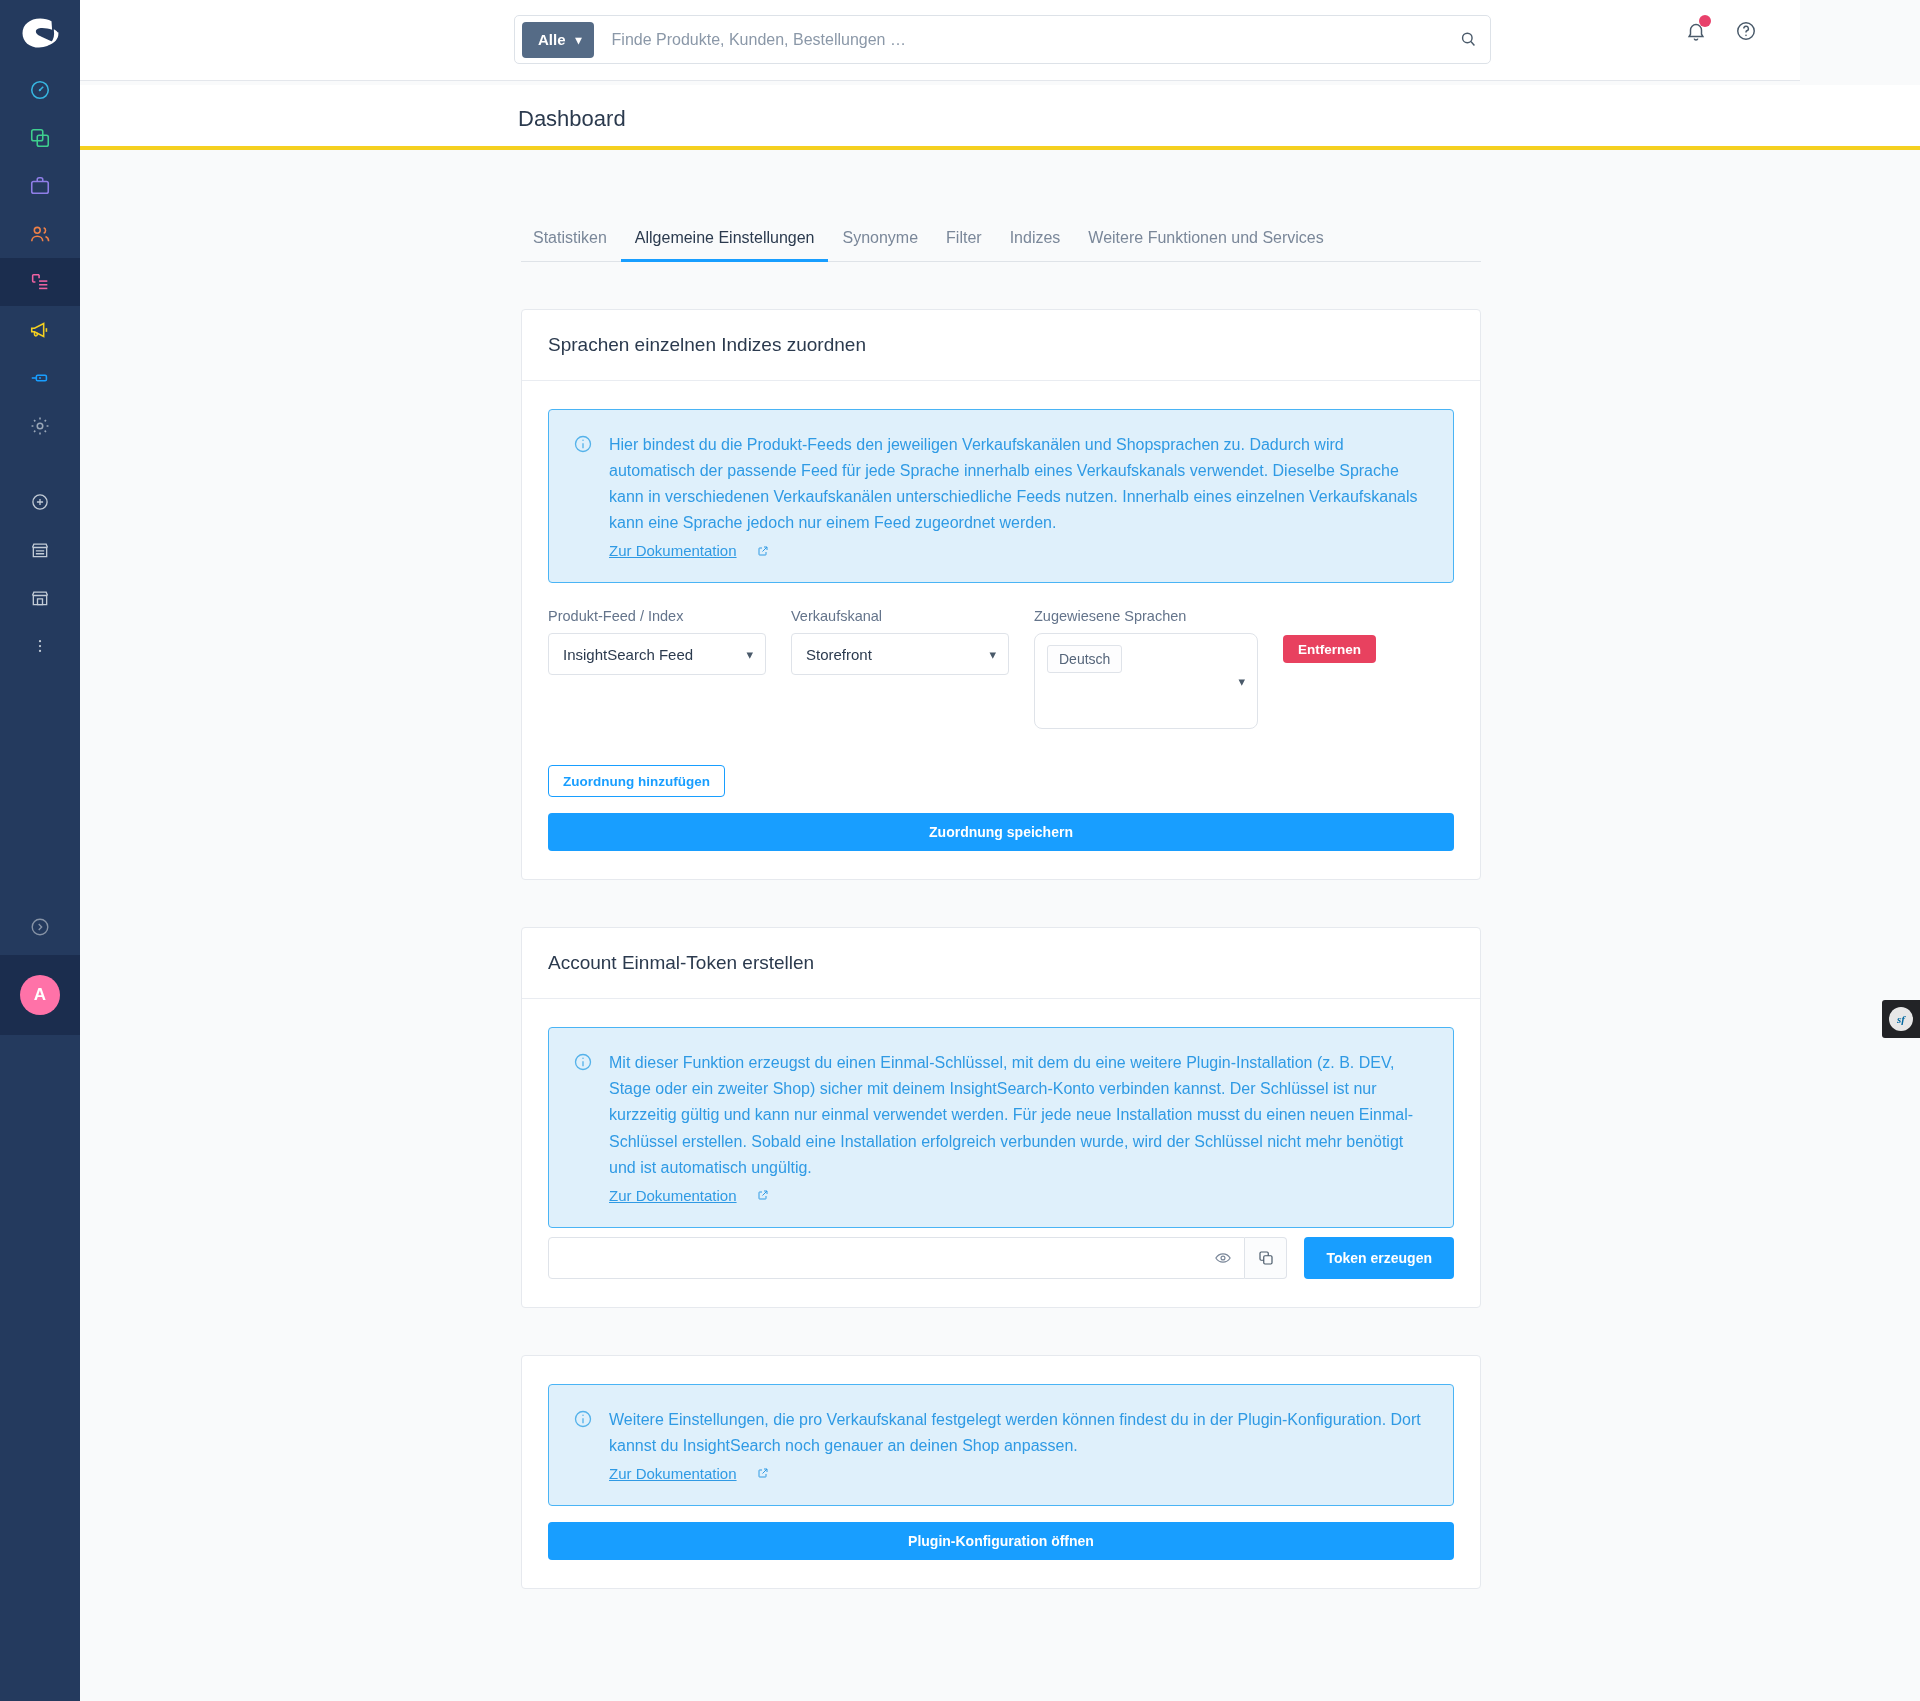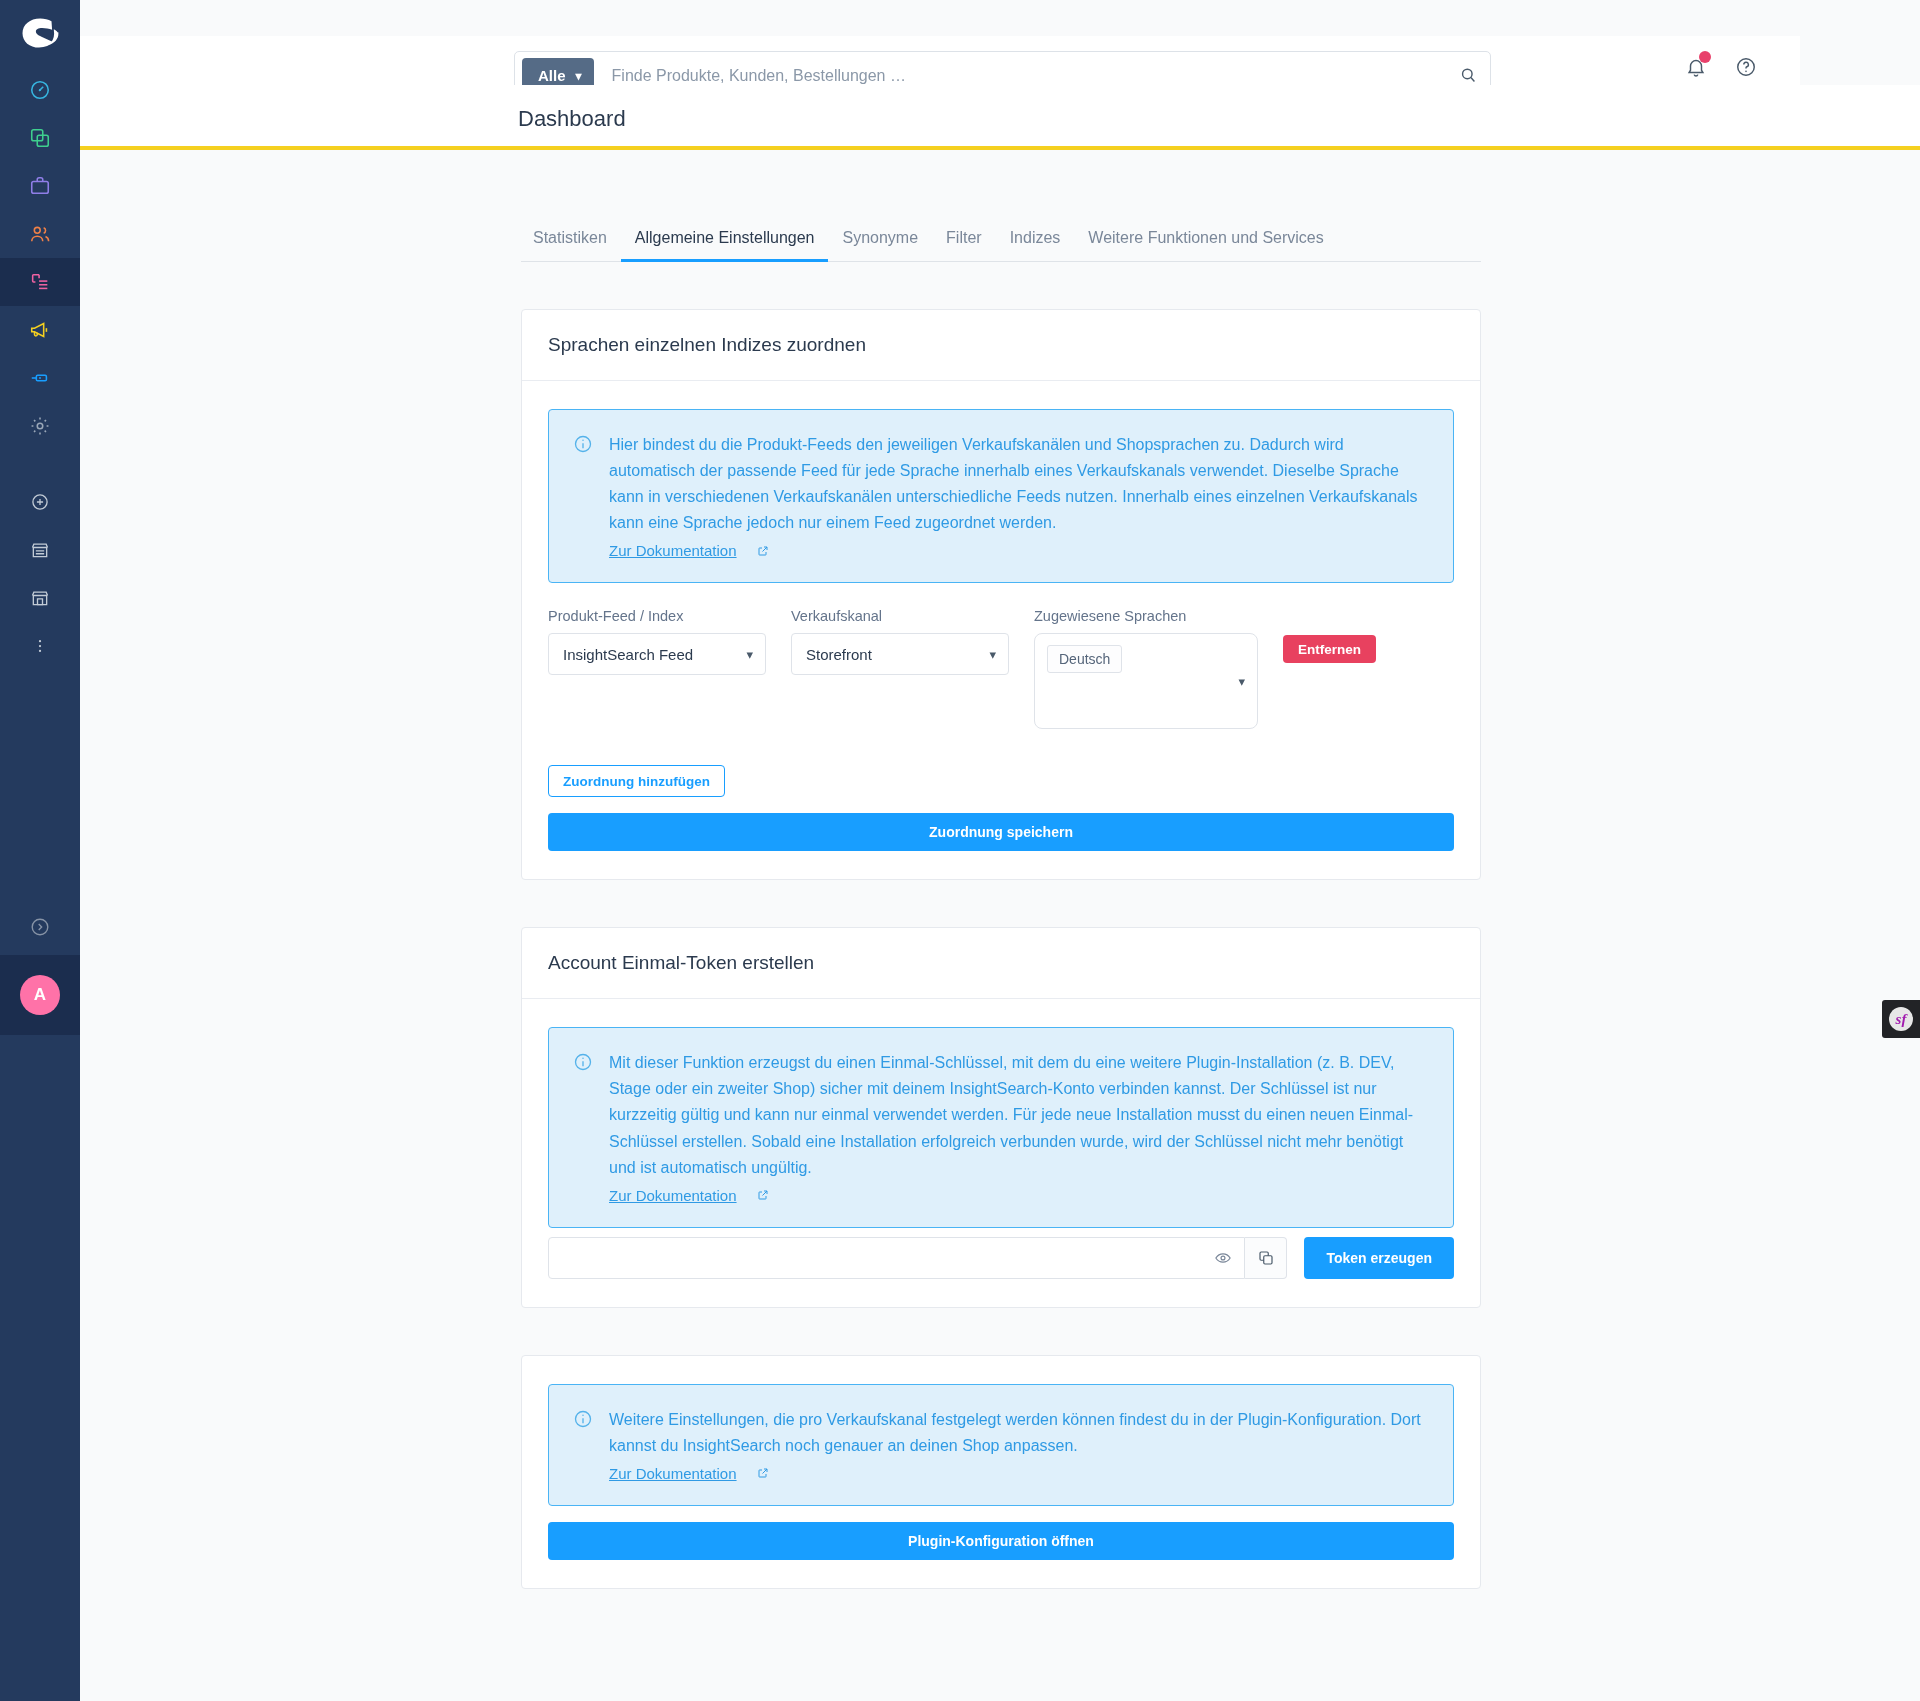--- a/index.html
+++ b/index.html
@@ -45,21 +45,21 @@
   .sb-avatar {
     width: 40px; height: 40px; border-radius: 50%;
     background: #ff72a8; color: #ffffff;
     display: flex; align-items: center; justify-content: center;
     font-size: 17px; font-weight: bold;
   }
 
   
   .topbar {
     position: absolute; left: 80px; top: 0; width: 1720px; height: 81px;
-    background: #ffffff; border-bottom: 1px solid #e4e7ec; margin-top: 36px;
+    background: #ffffff; border-bottom: 1px solid #e4e7ec;
   }
   .search-wrap {
     position: absolute; left: 434px; top: 15px; width: 977px; height: 49px;
     border: 1px solid #dde2e8; border-radius: 5px; background: #fff;
     display: flex; align-items: center;
   }
   .search-scope {
     margin-left: 7px; height: 36px; padding: 0 12px 0 16px;
     background: #556b86; color: #fff; border-radius: 4px;
     display: flex; align-items: center; gap: 10px;
@@ -211,22 +211,22 @@
 
   
   .sf-toolbar {
     position: absolute; right: 0; top: 1000px; width: 38px; height: 38px;
     background: #222326; display: flex; align-items: center; justify-content: center;
     border-radius: 3px 0 0 3px; cursor: pointer;
   }
   .sf-logo {
     width: 24px; height: 24px; border-radius: 50%; background: #e7e7e7;
     display: flex; align-items: center; justify-content: center;
-    color: #a21caf; font-family: "Liberation Serif", serif;
-    font-style: italic; font-size: 15px; font-weight: bold;
+    color: #0369a1; font-family: "Liberation Serif", serif;
+    font-style: italic; font-size: 11px; font-weight: bold;
   }
 </style>
 </head>
 <body>
 
 <div class="app">
 
   <div class="sidebar-wide"></div>
   <div class="sidebar">
 

